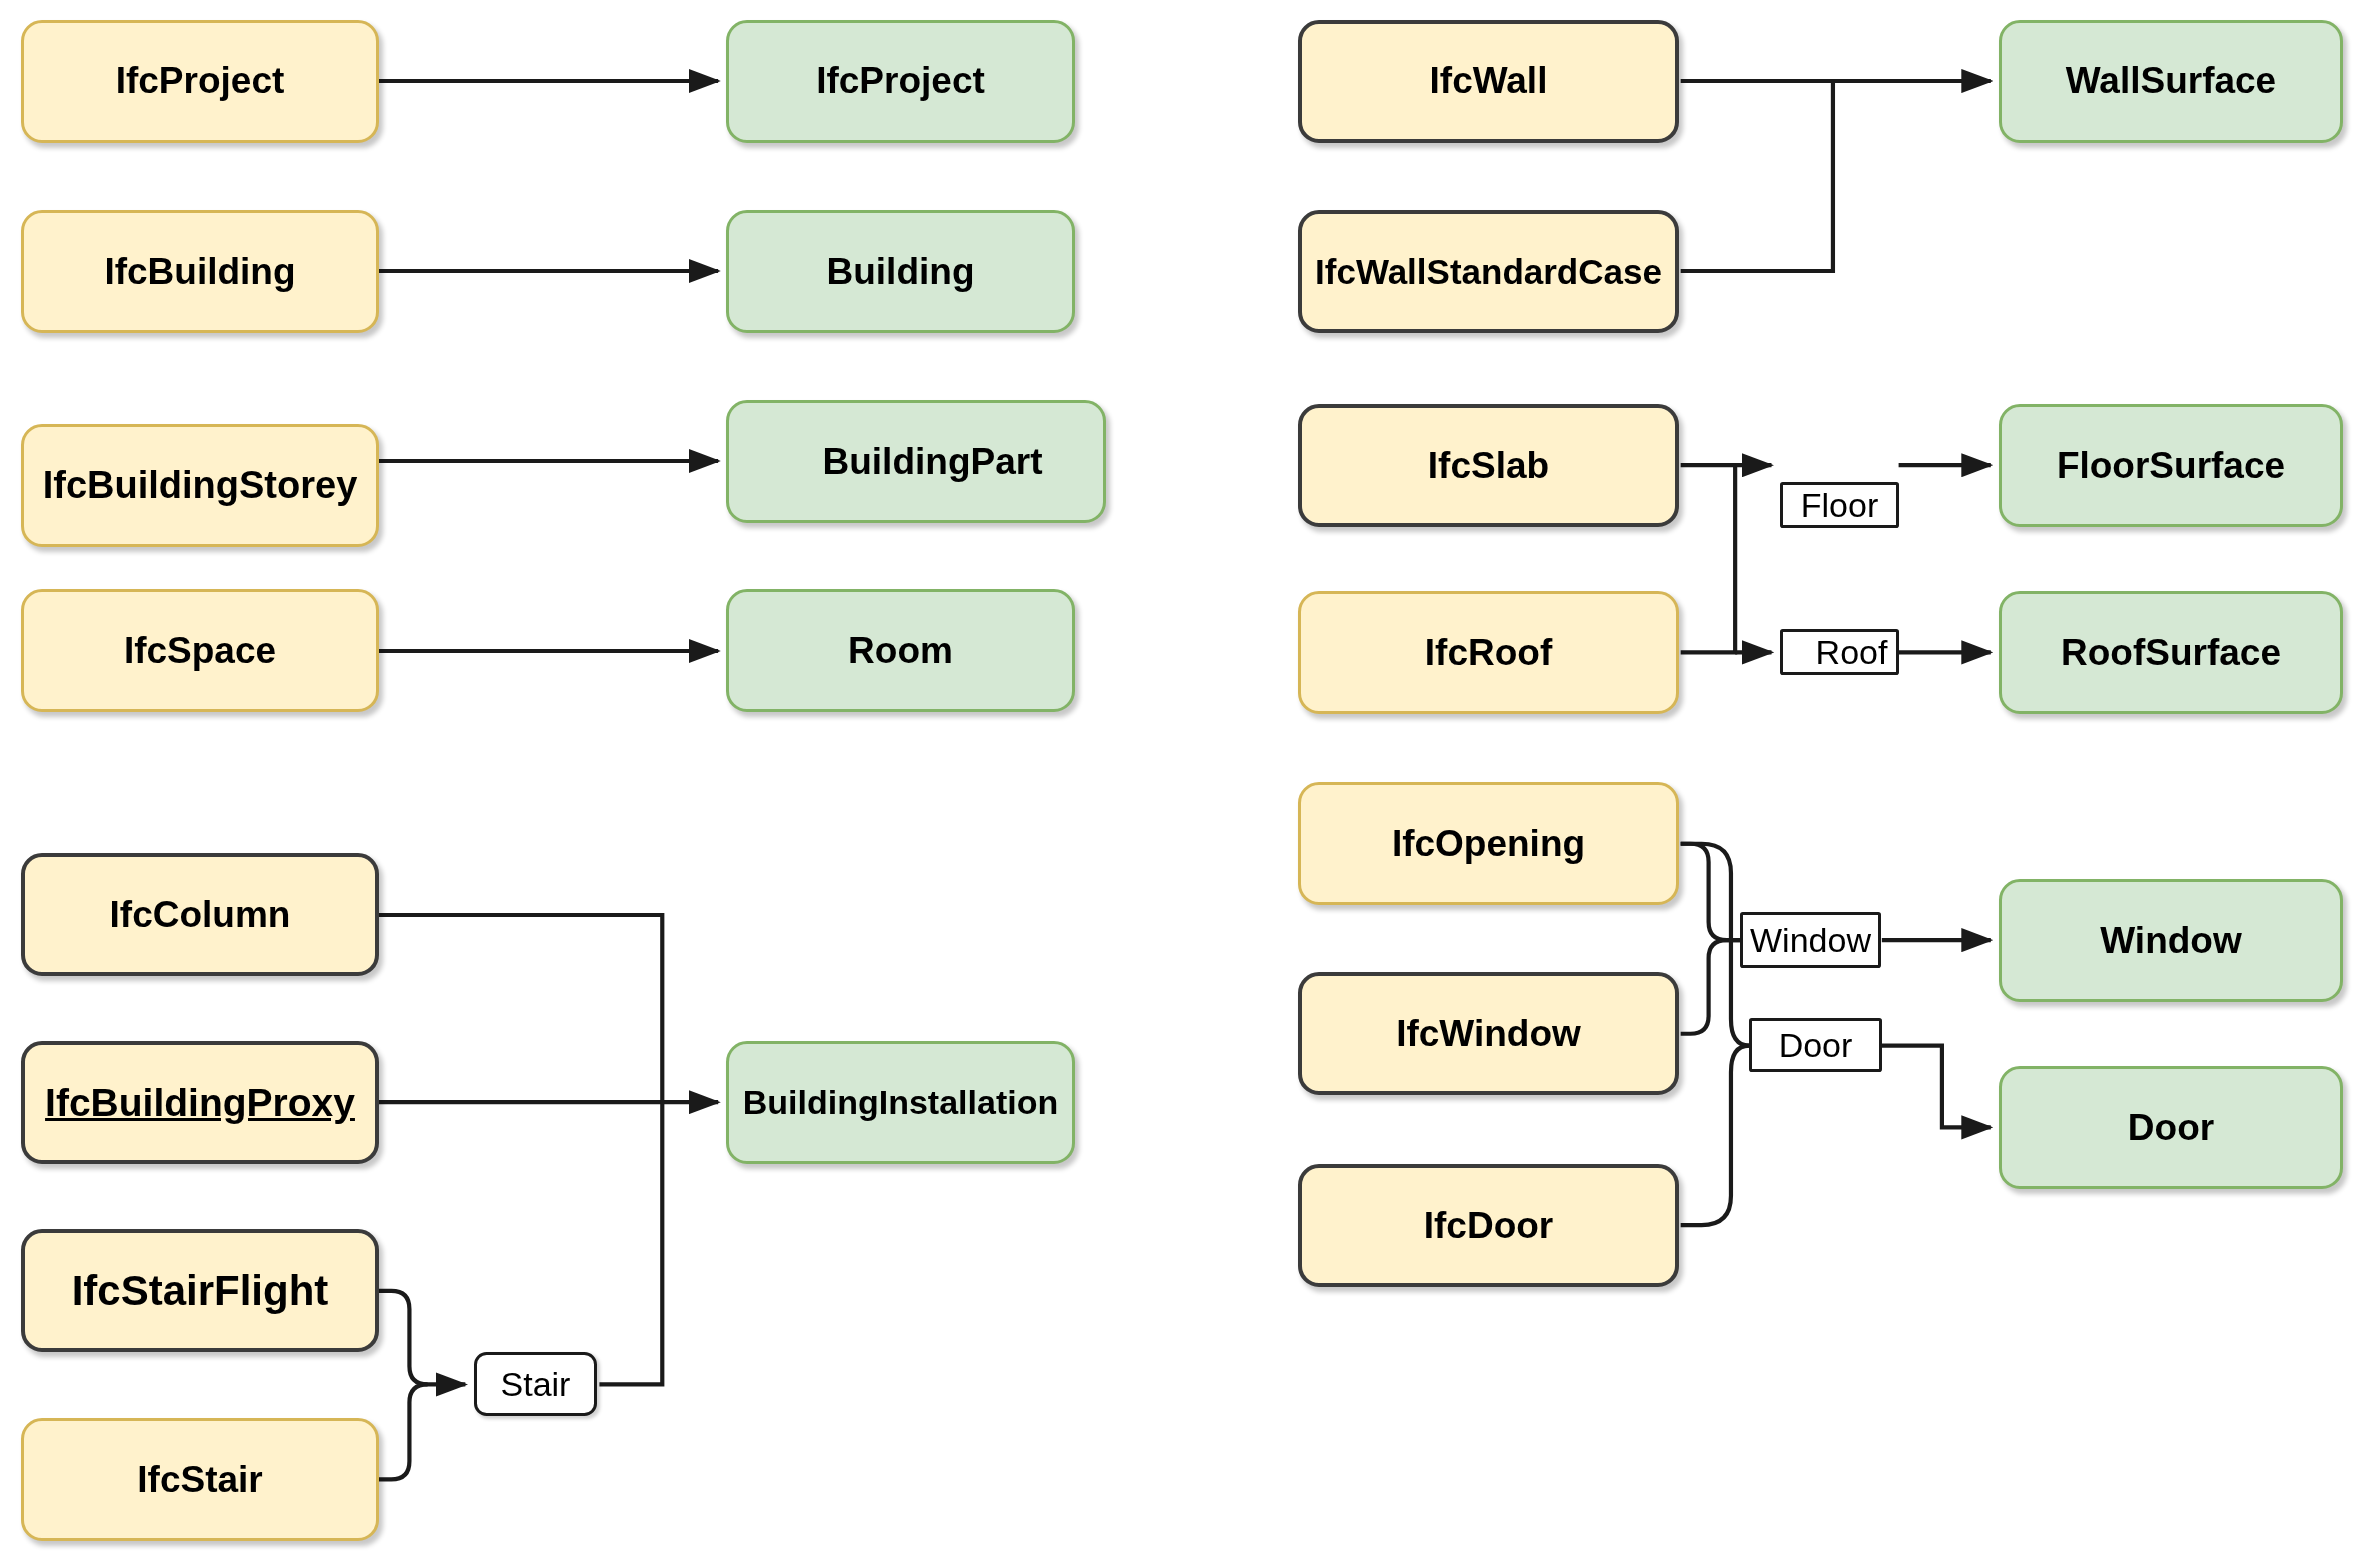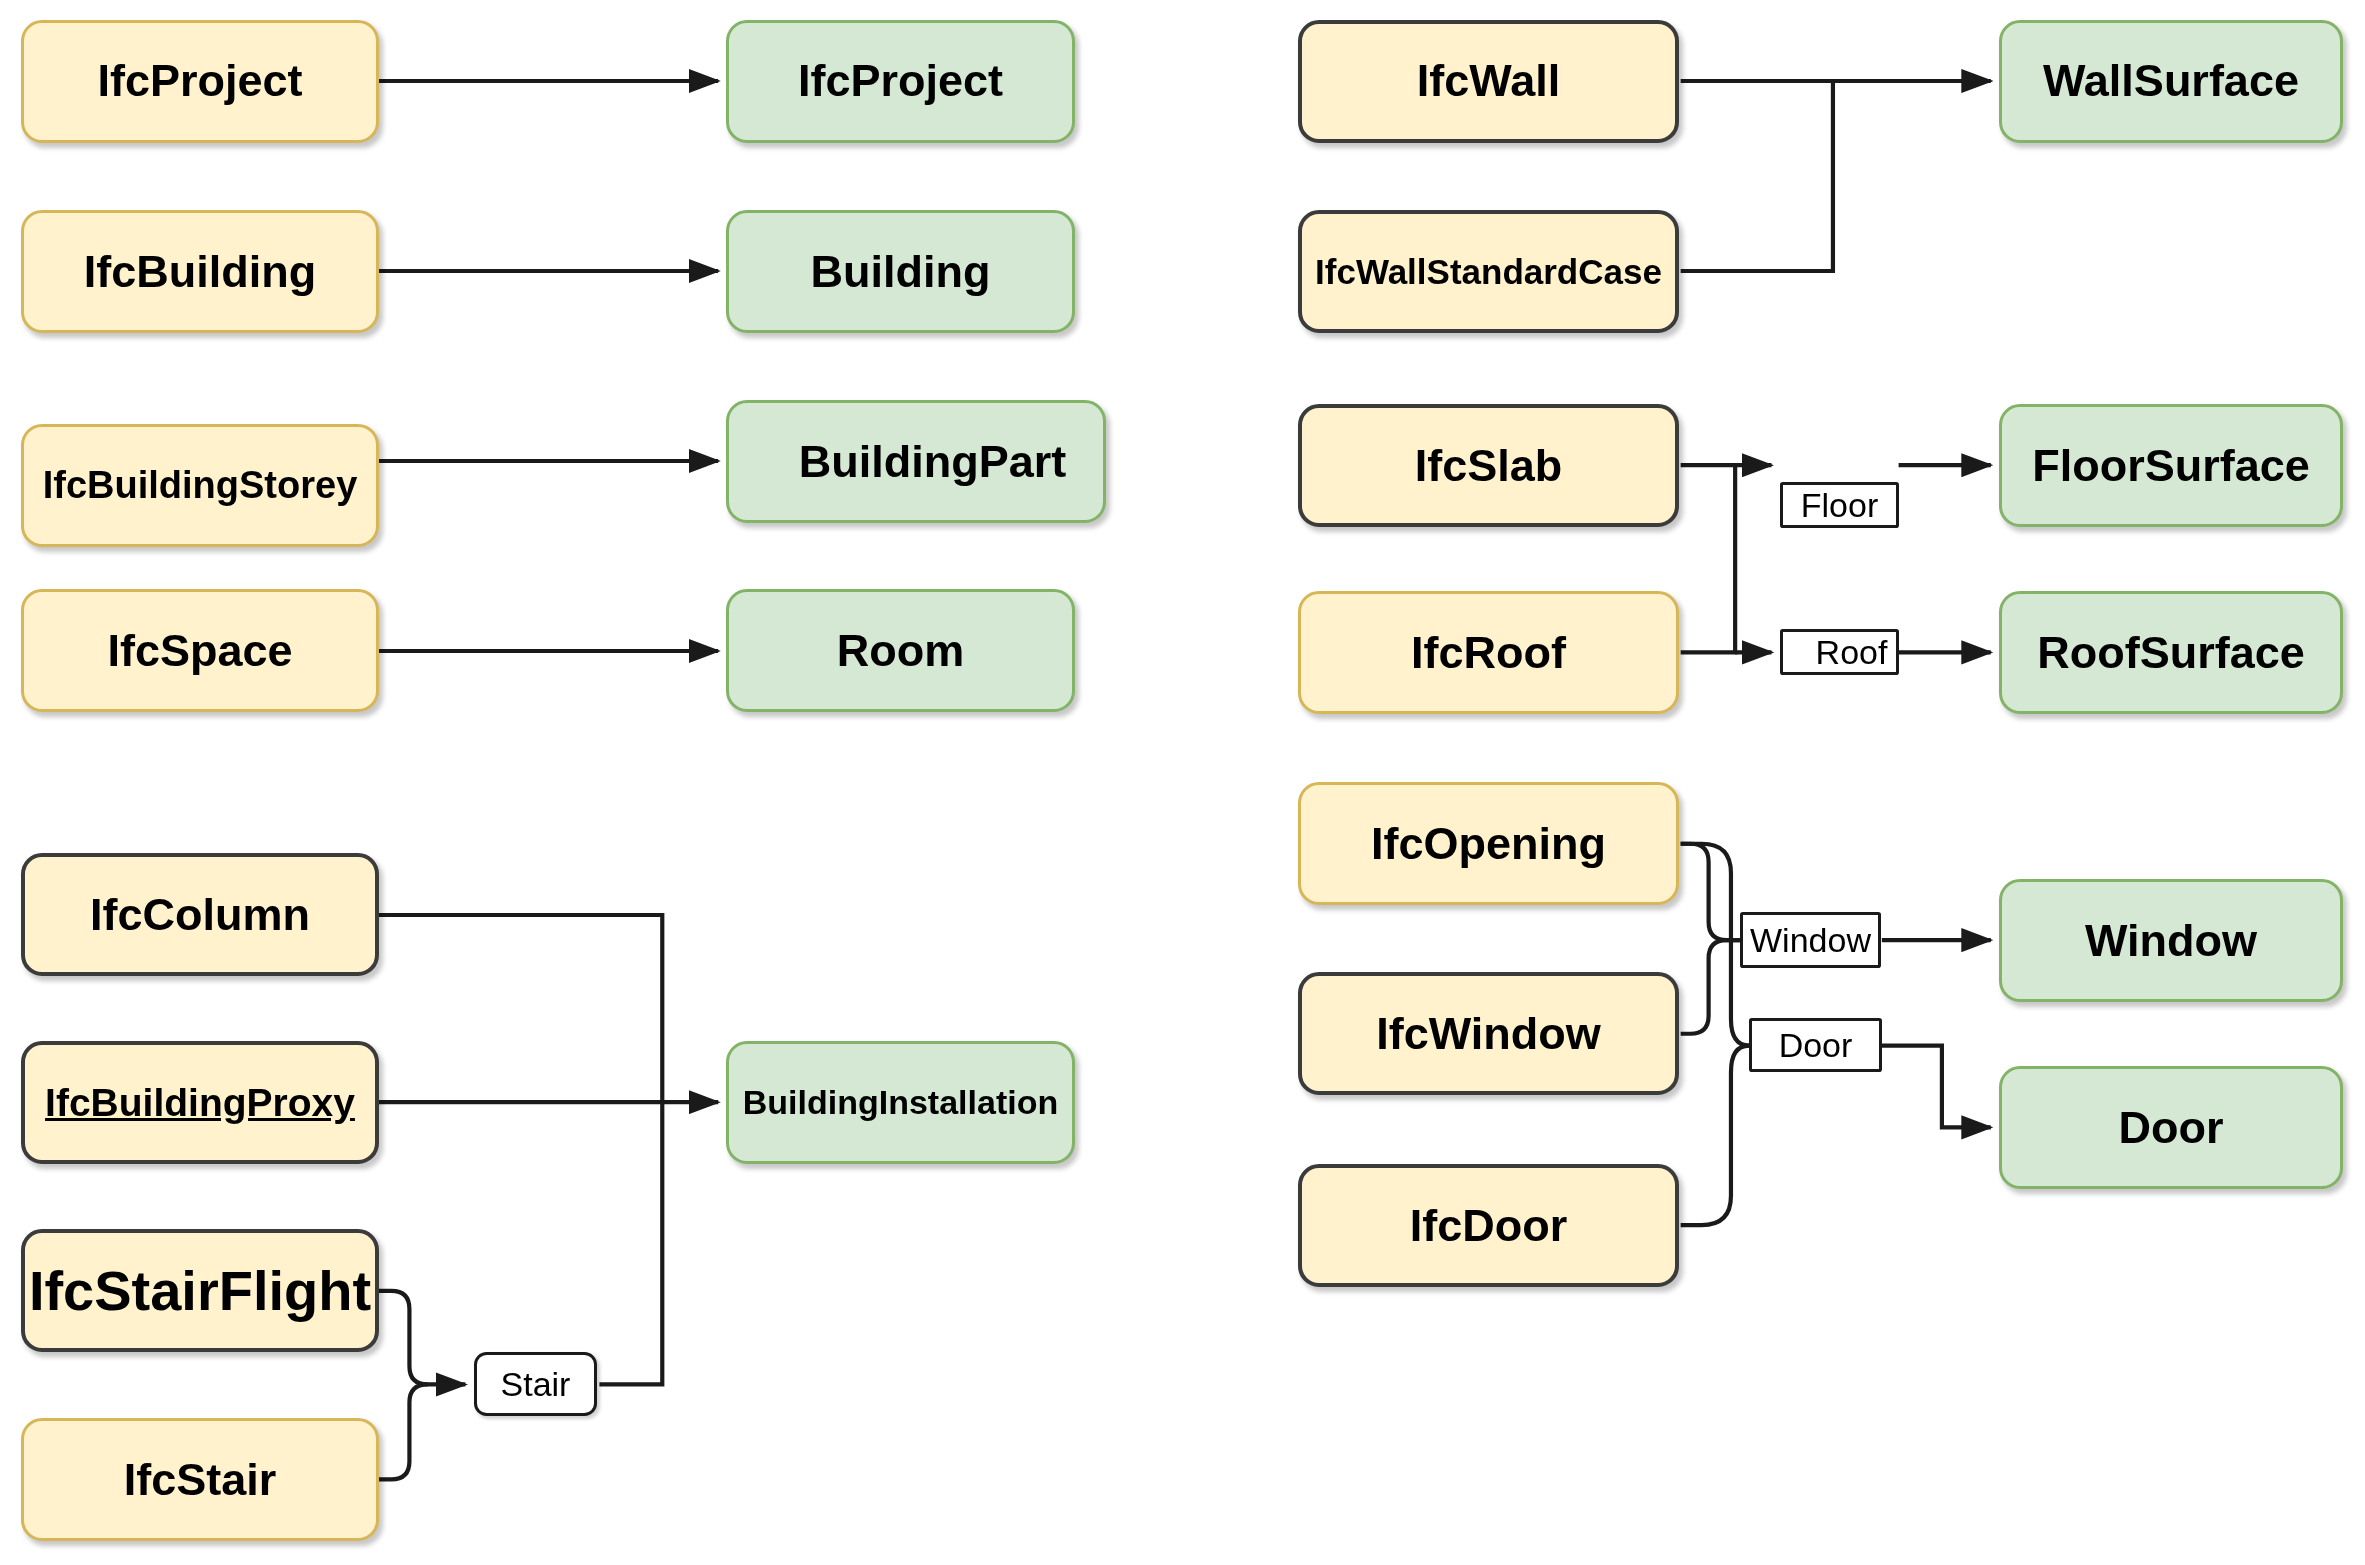--- a/index.html
+++ b/index.html
@@ -11,21 +11,21 @@
     overflow:hidden;
   }
   #edges{position:absolute;left:0;top:0;width:2366px;height:1566px;}
   .node{
     position:absolute;
     box-sizing:border-box;
     display:flex;align-items:center;justify-content:center;
     text-align:center;
     border-radius:21px;
     font-weight:bold;
-    font-size:45px;
+    font-size:37px;
     color:#000000;
     letter-spacing:0px;
     box-shadow:3.5px 4.2px 5.6px rgba(0,0,0,0.22);
   }
   .ifc{background:#FFF2CC;}
   .gold{border:3.5px solid #D6B656;}
   .dark{border:4.2px solid #3B3B3B;}
   .gml{background:#D5E8D4;border:3.5px solid #82B366;}
   .tag{
     position:absolute;
@@ -33,21 +33,21 @@
     display:flex;align-items:center;justify-content:center;
     background:#ffffff;
     border:3.5px solid #1A1A1A;
     border-radius:2.8px;
     font-weight:normal;
     font-size:34px;
     color:#000000;
     box-shadow:none;
   }
   .tag.rounded{border-radius:12.6px;box-shadow:2.1px 2.8px 3.5px rgba(0,0,0,0.18);}
-  .fs60{font-size:56px;}
+  .fs60{font-size:42px;}
   .fs56{font-size:39px;text-decoration:underline;}
   .fs54{font-size:38px;}
   .fs50{font-size:35px;}
   .fs48{font-size:34px;}
 </style>
 </head>
 <body>
 
 <div id="canvas">
 

